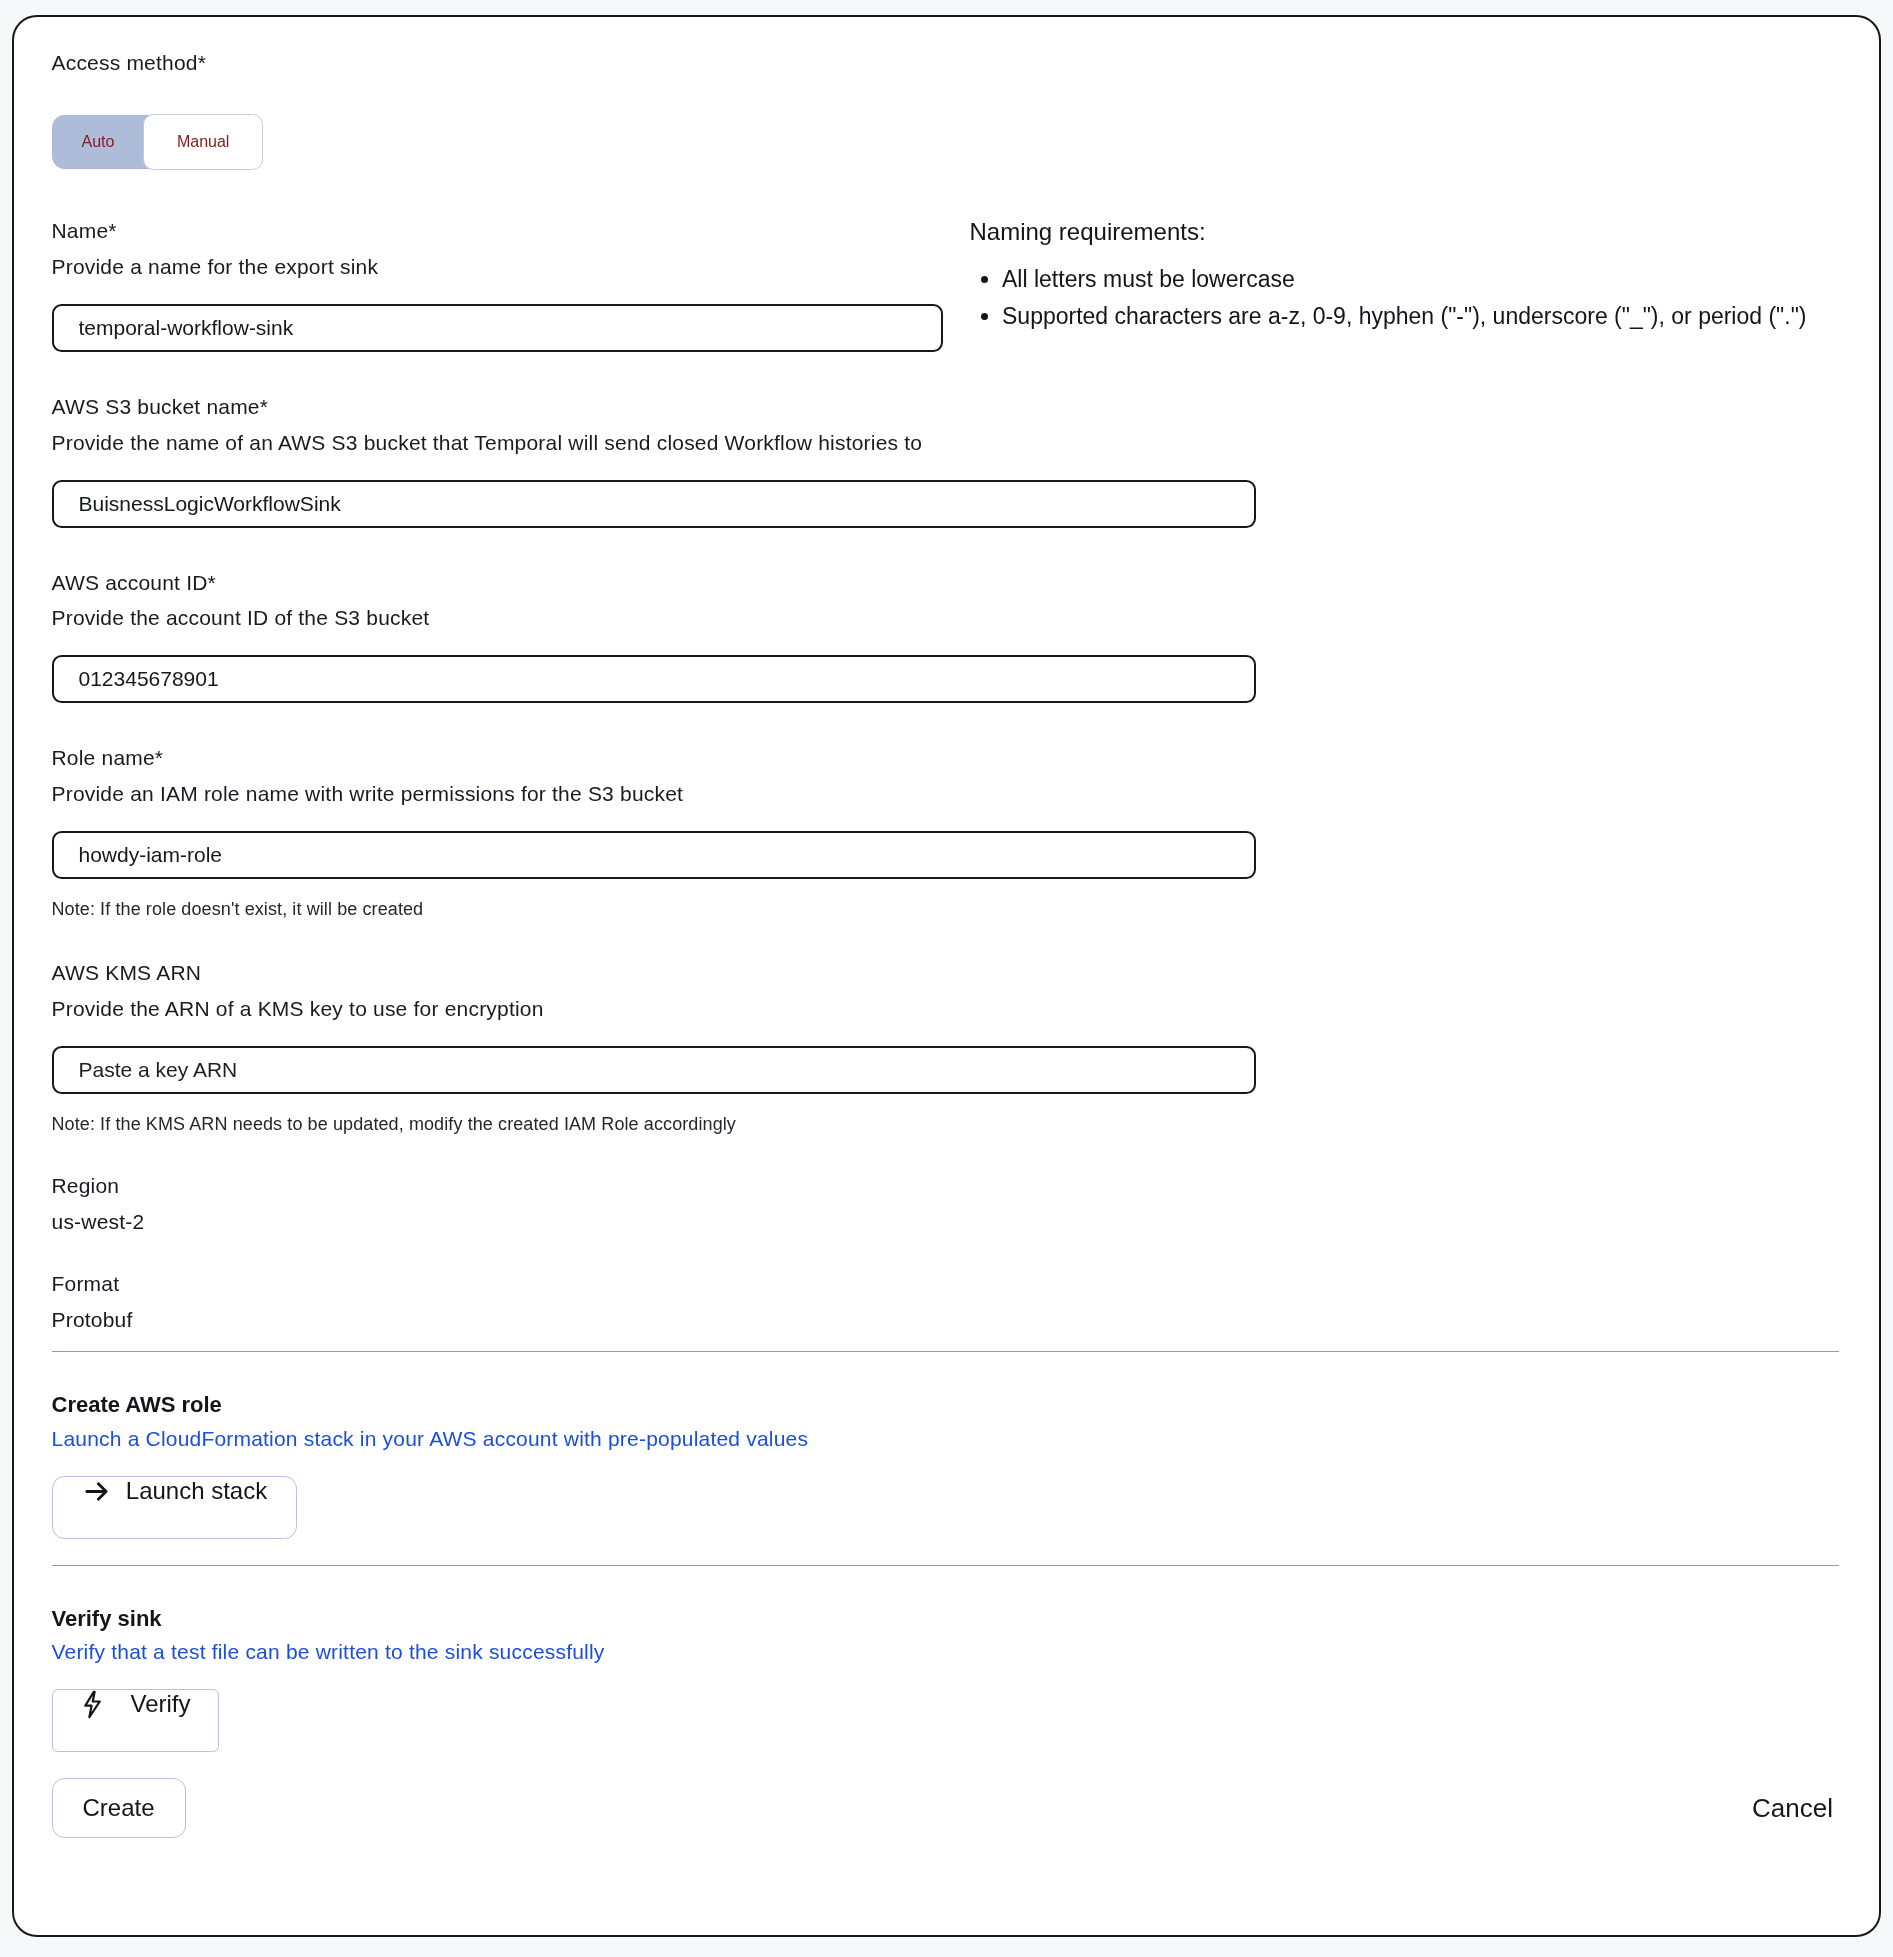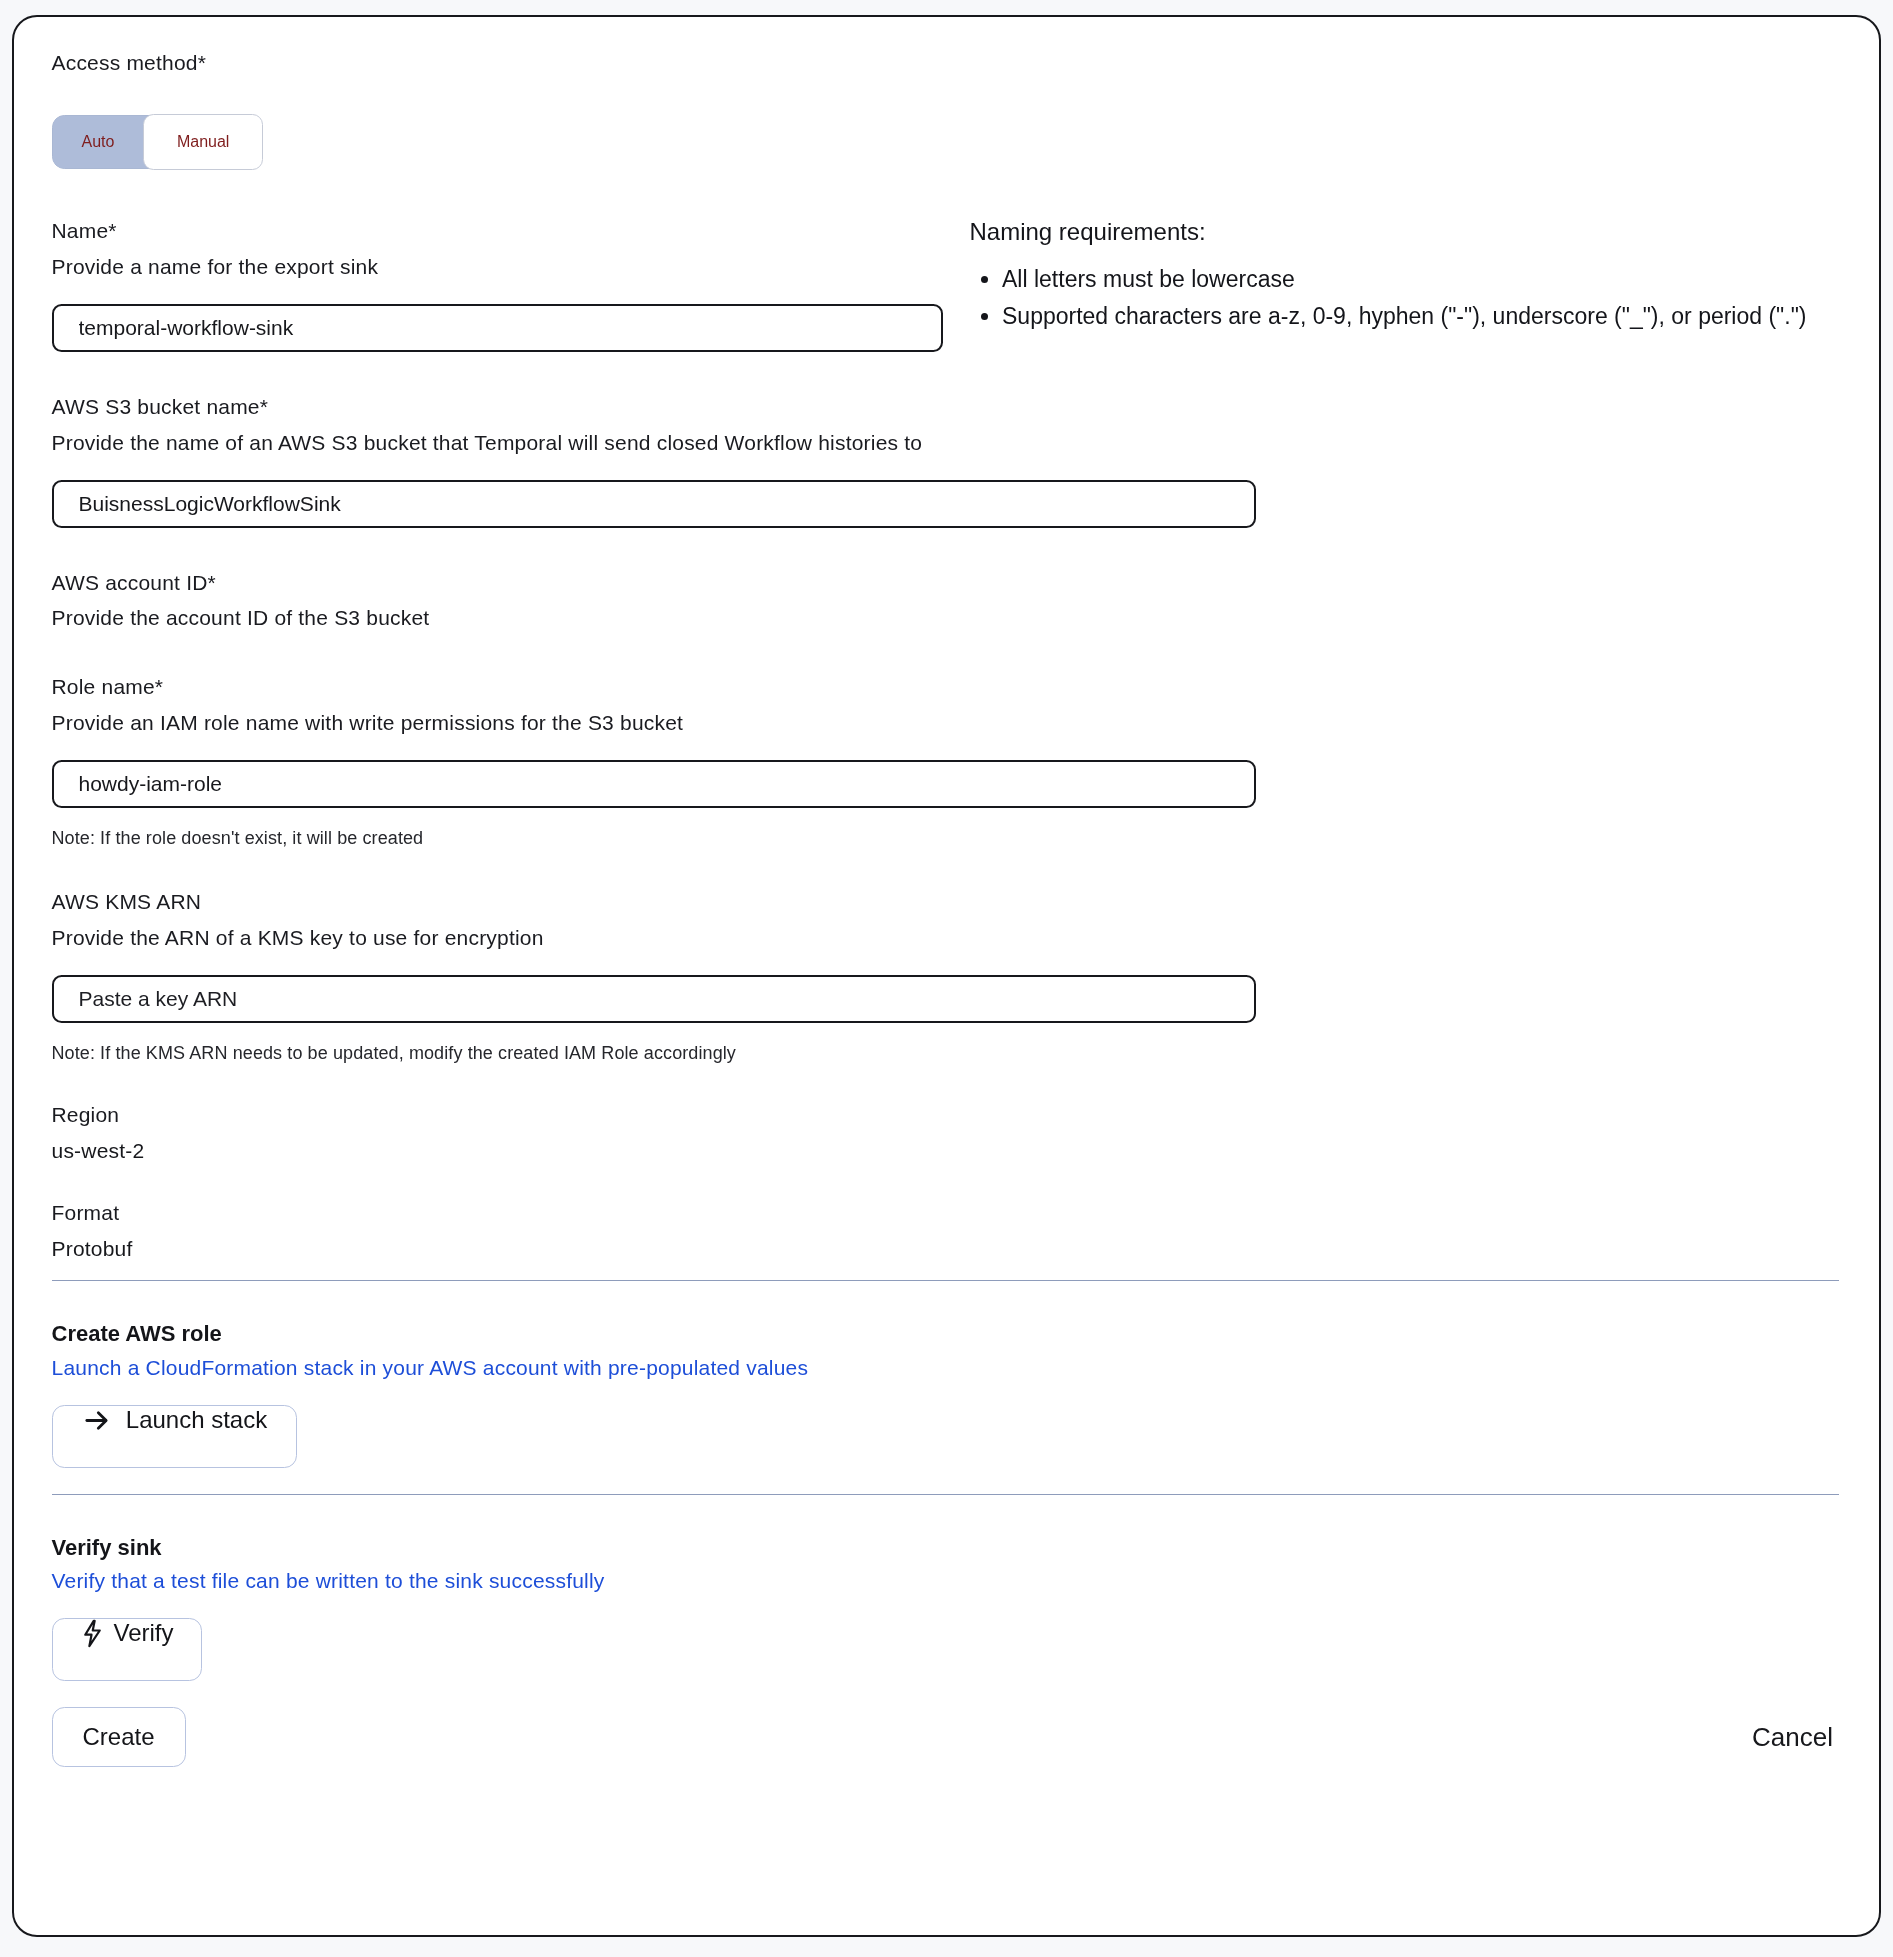--- a/index.html
+++ b/index.html
@@ -153,20 +153,21 @@
 
   <div class="field">
     <div class="label">AWS S3 bucket name*</div>
     <div class="desc">Provide the name of an AWS S3 bucket that Temporal will send closed Workflow histories to</div>
     <input class="text-input mt-input" type="text" value="BuisnessLogicWorkflowSink" style="">
   </div>
 
   <div class="field">
     <div class="label">AWS account ID*</div>
     <div class="desc">Provide the account ID of the S3 bucket</div>
+    <input class="text-input mt-input" type="text" value="012345678901" style="">
   </div>
 
   <div class="field">
     <div class="label">Role name*</div>
     <div class="desc">Provide an IAM role name with write permissions for the S3 bucket</div>
     <input class="text-input mt-input" type="text" value="howdy-iam-role" style="">
     <div class="note">Note: If the role doesn't exist, it will be created</div>
   </div>
 
   <div class="field" style="margin-top:36px;">
@@ -200,21 +201,21 @@
       </span>
       <span>Launch stack</span>
     </button>
   </div>
 
   <hr class="divider-2">
 
   <div>
     <div class="section-title">Verify sink</div>
     <div class="section-desc">Verify that a test file can be written to the sink successfully</div>
-    <button class="action-btn" style="gap:9px; padding:0 27px;">
+    <button class="action-btn" style="gap:26px; padding:0 27px;border-radius:6px;">
       <span style="display:inline-flex;">
         <svg width="25" height="29" viewBox="0 0 20 24" fill="none" stroke="#141519" stroke-width="1.8" stroke-linejoin="round">
           <path d="M11 1.5 L4 13 H9.2 L7.4 22.5 L16 9.5 H10.2 L11.8 1.5 Z"></path>
         </svg>
       </span>
       <span>Verify</span>
     </button>
   </div>
 
   <div class="footer-row">

